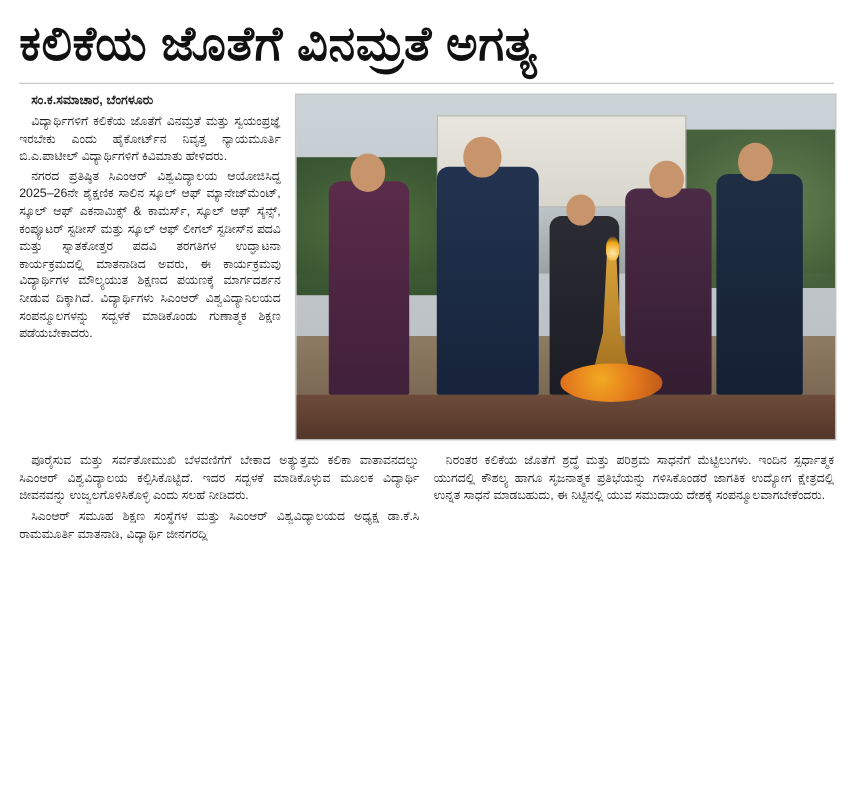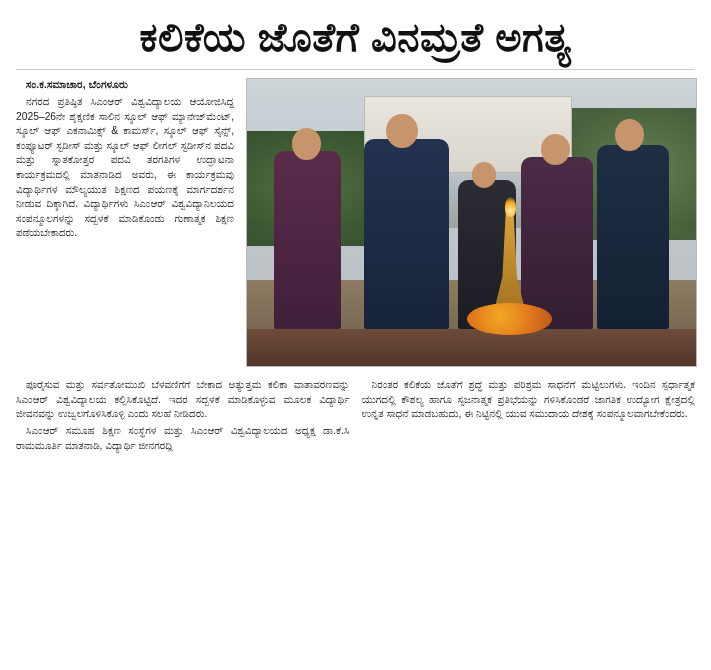--- a/index.html
+++ b/index.html
@@ -17,21 +17,21 @@
   }
   .page {
     width: 711px;
     height: 670px;
     box-sizing: border-box;
     padding: 14px 16px 8px 16px;
     position: relative;
   }
   
   .headline {
-    text-align: center;
+    text-align: left;
     font-family: "Liberation Sans", sans-serif;
     font-weight: bold;
     font-size: 40px;
     line-height: 1.08;
     letter-spacing: 0.5px;
     color: #111111;
     margin: 2px 0 10px 0;
     white-space: nowrap;
   }
   .rule {
@@ -162,20 +162,21 @@
 <div class="page">
 
   <h1 class="headline">ಕಲಿಕೆಯ ಜೊತೆಗೆ ವಿನಮ್ರತೆ ಅಗತ್ಯ</h1>
 
   <div class="rule"></div>
 
   <div class="top-zone">
 
     <div class="col col-1">
       <p class="byline">ಸಂ.ಕ.ಸಮಾಚಾರ, ಬೆಂಗಳೂರು</p>
+      <p>ವಿದ್ಯಾರ್ಥಿಗಳಿಗೆ ಕಲಿಕೆಯ ಜೊತೆಗೆ ವಿನಮ್ರತೆ ಮತ್ತು ಸ್ವಯಂಪ್ರಜ್ಞೆ ಇರಬೇಕು ಎಂದು ಹೈಕೋರ್ಟ್‌ನ ನಿವೃತ್ತ ನ್ಯಾಯಮೂರ್ತಿ ಬಿ.ಎ.ಪಾಟೀಲ್ ವಿದ್ಯಾರ್ಥಿಗಳಿಗೆ ಕಿವಿಮಾತು ಹೇಳಿದರು.</p>
       <p>ನಗರದ ಪ್ರತಿಷ್ಠಿತ ಸಿಎಂಆರ್ ವಿಶ್ವವಿದ್ಯಾಲಯ ಆಯೋಜಿಸಿದ್ದ 2025–26ನೇ ಶೈಕ್ಷಣಿಕ ಸಾಲಿನ ಸ್ಕೂಲ್ ಆಫ್ ಮ್ಯಾನೇಜ್‌ಮೆಂಟ್, ಸ್ಕೂಲ್ ಆಫ್ ಎಕನಾಮಿಕ್ಸ್ &amp; ಕಾಮರ್ಸ್, ಸ್ಕೂಲ್ ಆಫ್ ಸೈನ್ಸ್, ಕಂಪ್ಯೂಟರ್ ಸ್ಟಡೀಸ್ ಮತ್ತು ಸ್ಕೂಲ್ ಆಫ್ ಲೀಗಲ್ ಸ್ಟಡೀಸ್‌ನ ಪದವಿ ಮತ್ತು ಸ್ನಾತಕೋತ್ತರ ಪದವಿ ತರಗತಿಗಳ ಉದ್ಘಾಟನಾ ಕಾರ್ಯಕ್ರಮದಲ್ಲಿ ಮಾತನಾಡಿದ ಅವರು, ಈ ಕಾರ್ಯಕ್ರಮವು ವಿದ್ಯಾರ್ಥಿಗಳ ಮೌಲ್ಯಯುತ ಶಿಕ್ಷಣದ ಪಯಣಕ್ಕೆ ಮಾರ್ಗದರ್ಶನ ನೀಡುವ ದಿಕ್ಕಾಗಿದೆ. ವಿದ್ಯಾರ್ಥಿಗಳು ಸಿಎಂಆರ್ ವಿಶ್ವವಿದ್ಯಾನಿಲಯದ ಸಂಪನ್ಮೂಲಗಳನ್ನು ಸದ್ಬಳಕೆ ಮಾಡಿಕೊಂಡು ಗುಣಾತ್ಮಕ ಶಿಕ್ಷಣ ಪಡೆಯಬೇಕಾದರು.</p>
     </div>
 
     <div class="photo-wrap">
       <div class="photo">
         <div class="ph-sky"></div>
         <div class="ph-green"></div>
         <div class="ph-green2"></div>
         <div class="ph-banner"></div>
         <div class="ph-stage"></div>
@@ -198,21 +199,21 @@
         <div class="ph-flame"></div>
       </div>
 
     </div>
 
   </div>
 
   <div class="bottom-zone">
 
     <div class="col">
-      <p>ಪೂರೈಸುವ ಮತ್ತು ಸರ್ವತೋಮುಖಿ ಬೆಳವಣಿಗೆಗೆ ಬೇಕಾದ ಅತ್ಯುತ್ತಮ ಕಲಿಕಾ ವಾತಾವರಣವನ್ನು ಸಿಎಂಆರ್ ವಿಶ್ವವಿದ್ಯಾಲಯ ಕಲ್ಪಿಸಿಕೊಟ್ಟಿದೆ. ಇದರ ಸದ್ಬಳಕೆ ಮಾಡಿಕೊಳ್ಳುವ ಮೂಲಕ ವಿದ್ಯಾರ್ಥಿ ಜೀವನವನ್ನು ಉಜ್ವಲಗೊಳಿಸಿಕೊಳ್ಳಿ ಎಂದು ಸಲಹೆ ನೀಡಿದರು.</p>
+      <p>ಪೂರೈಸುವ ಮತ್ತು ಸರ್ವತೋಮುಖಿ ಬೆಳವಣಿಗೆಗೆ ಬೇಕಾದ ಅತ್ಯುತ್ತಮ ಕಲಿಕಾ ವಾತಾವನದಲ್ನು ಸಿಎಂಆರ್ ವಿಶ್ವವಿದ್ಯಾಲಯ ಕಲ್ಪಿಸಿಕೊಟ್ಟಿದೆ. ಇದರ ಸದ್ಬಳಕೆ ಮಾಡಿಕೊಳ್ಳುವ ಮೂಲಕ ವಿದ್ಯಾರ್ಥಿ ಜೀವನವನ್ನು ಉಜ್ವಲಗೊಳಿಸಿಕೊಳ್ಳಿ ಎಂದು ಸಲಹೆ ನೀಡಿದರು.</p>
       <p>ಸಿಎಂಆರ್ ಸಮೂಹ ಶಿಕ್ಷಣ ಸಂಸ್ಥೆಗಳ ಮತ್ತು ಸಿಎಂಆರ್ ವಿಶ್ವವಿದ್ಯಾಲಯದ ಅಧ್ಯಕ್ಷ ಡಾ.ಕೆ.ಸಿ ರಾಮಮೂರ್ತಿ ಮಾತನಾಡಿ, ವಿದ್ಯಾರ್ಥಿ ಜೀನಗರದ್ಲಿ</p>
     </div>
 
     <div class="col">
       <p>ನಿರಂತರ ಕಲಿಕೆಯ ಜೊತೆಗೆ ಶ್ರದ್ಧೆ ಮತ್ತು ಪರಿಶ್ರಮ ಸಾಧನೆಗೆ ಮೆಟ್ಟಿಲುಗಳು. ಇಂದಿನ ಸ್ಪರ್ಧಾತ್ಮಕ ಯುಗದಲ್ಲಿ ಕೌಶಲ್ಯ ಹಾಗೂ ಸೃಜನಾತ್ಮಕ ಪ್ರತಿಭೆಯನ್ನು ಗಳಿಸಿಕೊಂಡರೆ ಜಾಗತಿಕ ಉದ್ಯೋಗ ಕ್ಷೇತ್ರದಲ್ಲಿ ಉನ್ನತ ಸಾಧನೆ ಮಾಡಬಹುದು, ಈ ನಿಟ್ಟಿನಲ್ಲಿ ಯುವ ಸಮುದಾಯ ದೇಶಕ್ಕೆ ಸಂಪನ್ಮೂಲವಾಗಬೇಕೆಂದರು.</p>
     </div>
 
   </div>
 
 </div>

